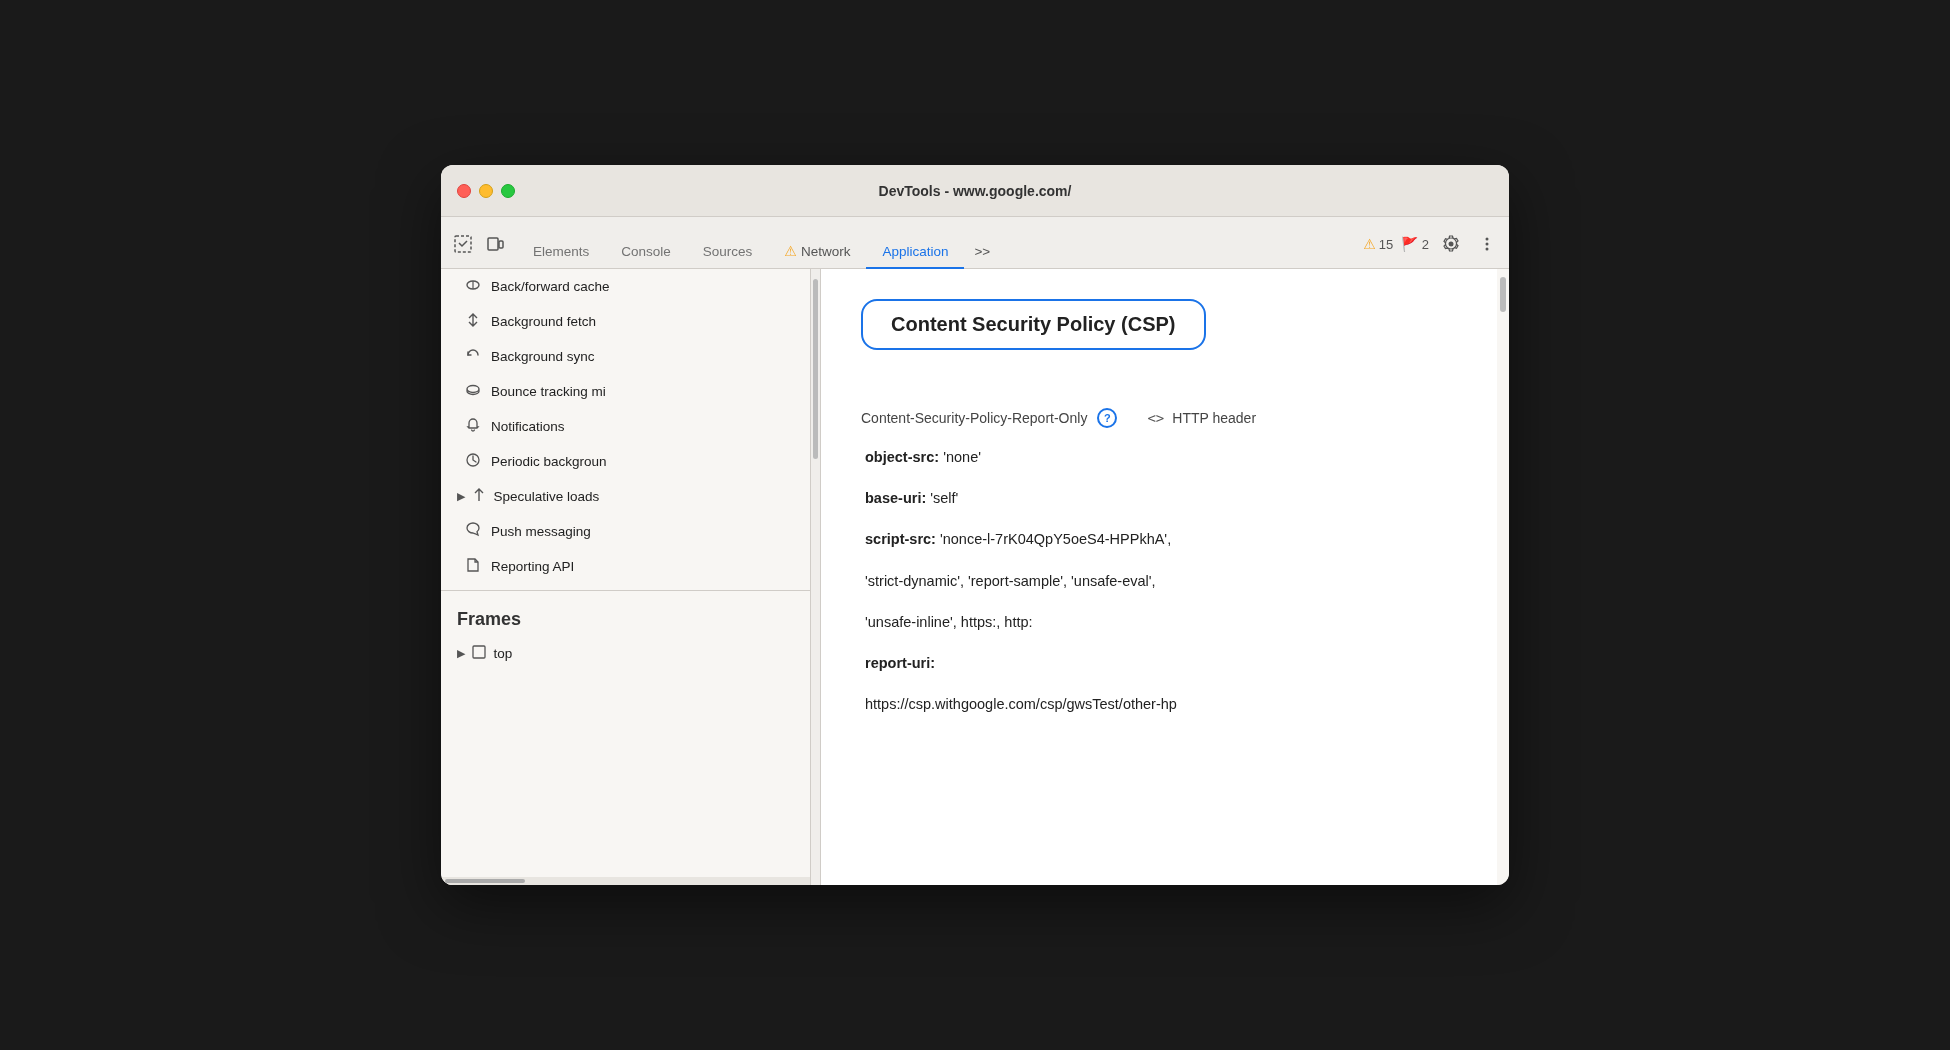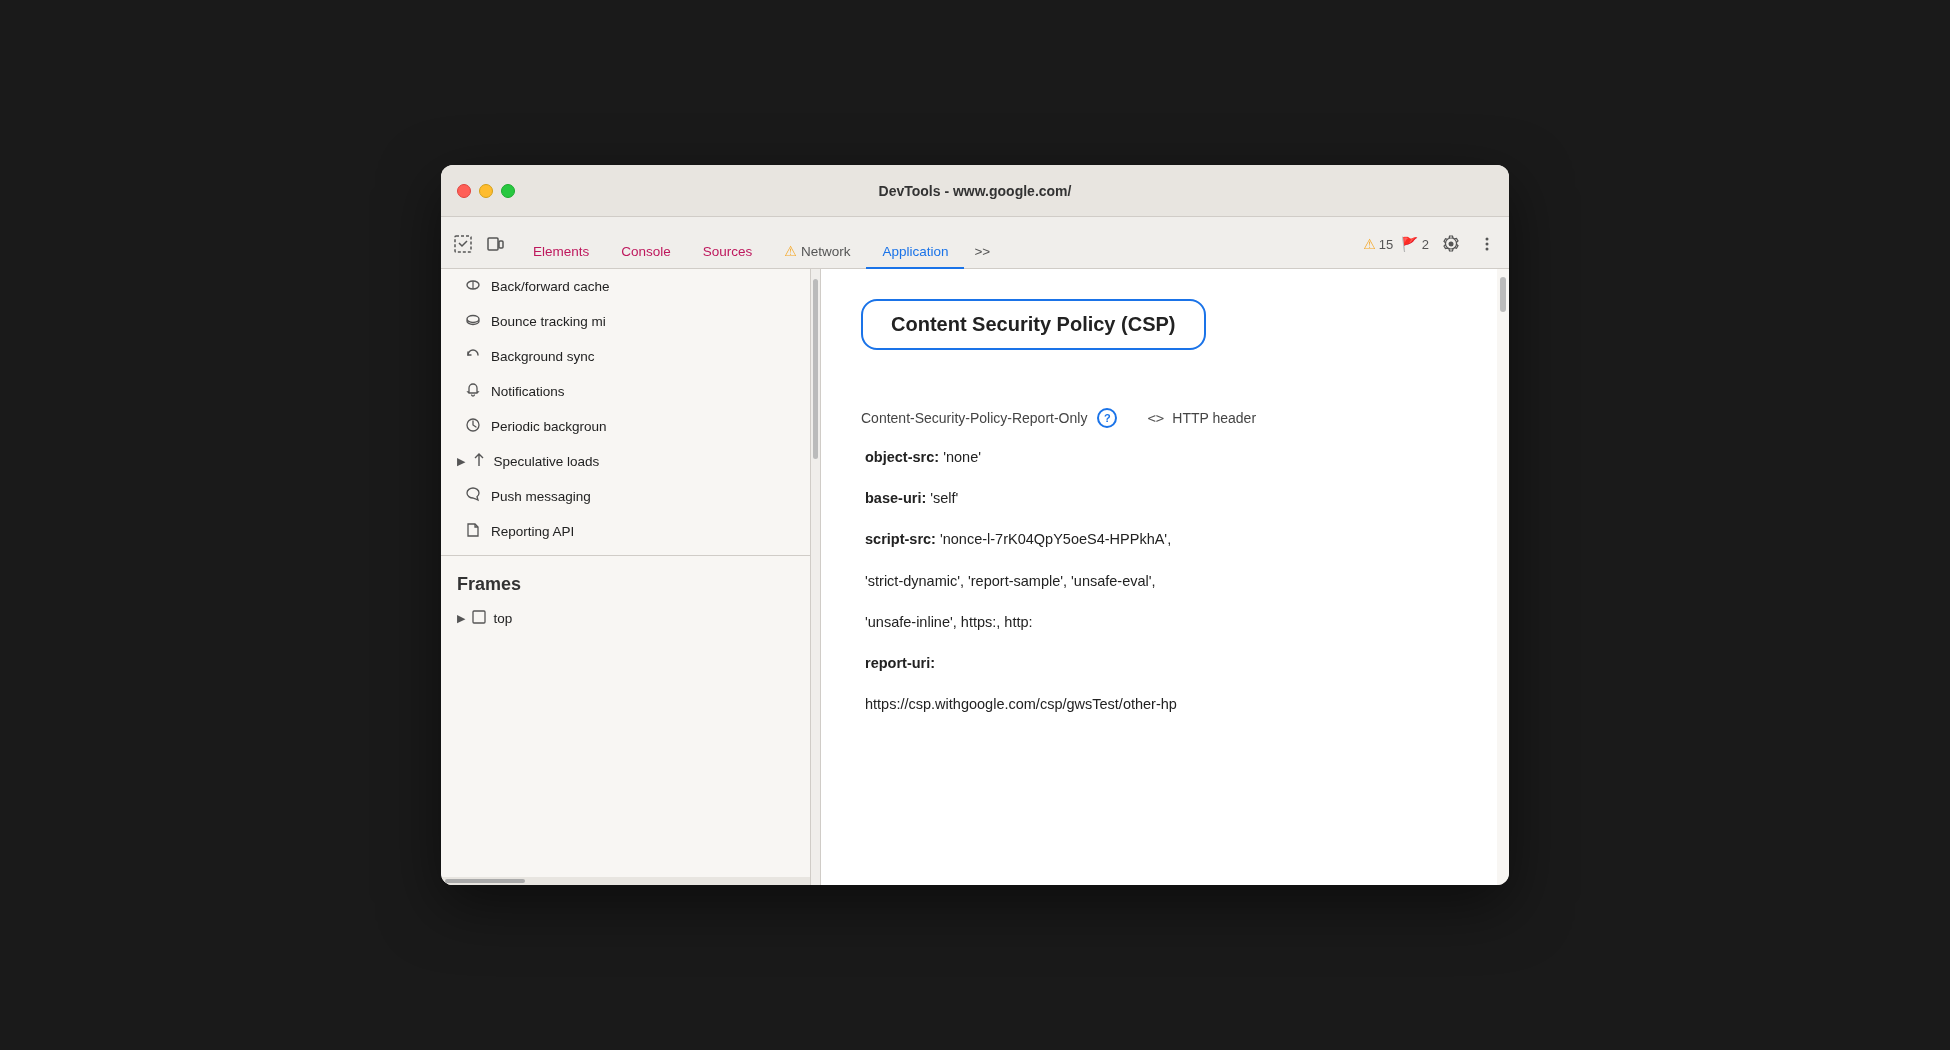--- a/index.html
+++ b/index.html
@@ -75,21 +75,21 @@
       align-items: center;
       justify-content: center;
       cursor: pointer;
       border-radius: 4px;
       color: #555;
       font-size: 16px;
     }
     .tab {
       padding: 8px 16px;
       font-size: 13.5px;
-      color: #be185d;
+      color: #737373;
       cursor: pointer;
       border-bottom: 2px solid transparent;
       white-space: nowrap;
       margin-bottom: -1px;
     }
     .tab.active {
       color: #1a73e8;
       border-bottom: 2px solid #1a73e8;
       font-weight: 500;
     }
@@ -359,34 +359,42 @@
           <svg width="16" height="16" viewBox="0 0 16 16" fill="none">
             <ellipse cx="8" cy="8" rx="6" ry="4" stroke="#555" stroke-width="1.4"></ellipse>
             <line x1="8" y1="4" x2="8" y2="12" stroke="#555" stroke-width="1.2"></line>
           </svg>
         </span>
         <span>Back/forward cache</span>
       </div>
       <div class="sidebar-item">
         <span class="sidebar-icon">
           <svg width="16" height="16" viewBox="0 0 16 16" fill="none">
+            <path d="M8 2v12M4 6l4-4 4 4M4 10l4 4 4-4" stroke="#555" stroke-width="1.4" fill="none"></path>
+          </svg>
+        </span>
+        <span>Background fetch</span>
+      </div>
+      <div class="sidebar-item">
+        <span class="sidebar-icon">
+          <svg width="16" height="16" viewBox="0 0 16 16" fill="none">
+            <path d="M13 8A5 5 0 103 8" stroke="#555" stroke-width="1.4" fill="none" stroke-linecap="round"></path>
+            <path d="M3 5v3H6" stroke="#555" stroke-width="1.4" fill="none" stroke-linecap="round"></path>
+          </svg>
+        </span>
+        <span>Background sync</span>
+      </div>
+      <div class="sidebar-item">
+        <span class="sidebar-icon">
+          <svg width="16" height="16" viewBox="0 0 16 16" fill="none">
             <ellipse cx="8" cy="9" rx="6" ry="3.5" stroke="#555" stroke-width="1.4"></ellipse>
             <ellipse cx="8" cy="7" rx="6" ry="3.5" stroke="#555" stroke-width="1.4" fill="#f8f6f3"></ellipse>
           </svg>
         </span>
         <span>Bounce tracking mi</span>
-      </div>
-      <div class="sidebar-item">
-        <span class="sidebar-icon">
-          <svg width="16" height="16" viewBox="0 0 16 16" fill="none">
-            <path d="M13 8A5 5 0 103 8" stroke="#555" stroke-width="1.4" fill="none" stroke-linecap="round"></path>
-            <path d="M3 5v3H6" stroke="#555" stroke-width="1.4" fill="none" stroke-linecap="round"></path>
-          </svg>
-        </span>
-        <span>Background sync</span>
       </div>
       <div class="sidebar-item">
         <span class="sidebar-icon">
           <svg width="16" height="16" viewBox="0 0 16 16" fill="none">
             <path d="M8 2a4 4 0 00-4 4v4H3l1 1h8l1-1h-1V6a4 4 0 00-4-4z" stroke="#555" stroke-width="1.3" fill="none"></path>
             <path d="M6.5 12.5a1.5 1.5 0 003 0" stroke="#555" stroke-width="1.3" fill="none"></path>
           </svg>
         </span>
         <span>Notifications</span>
       </div>

